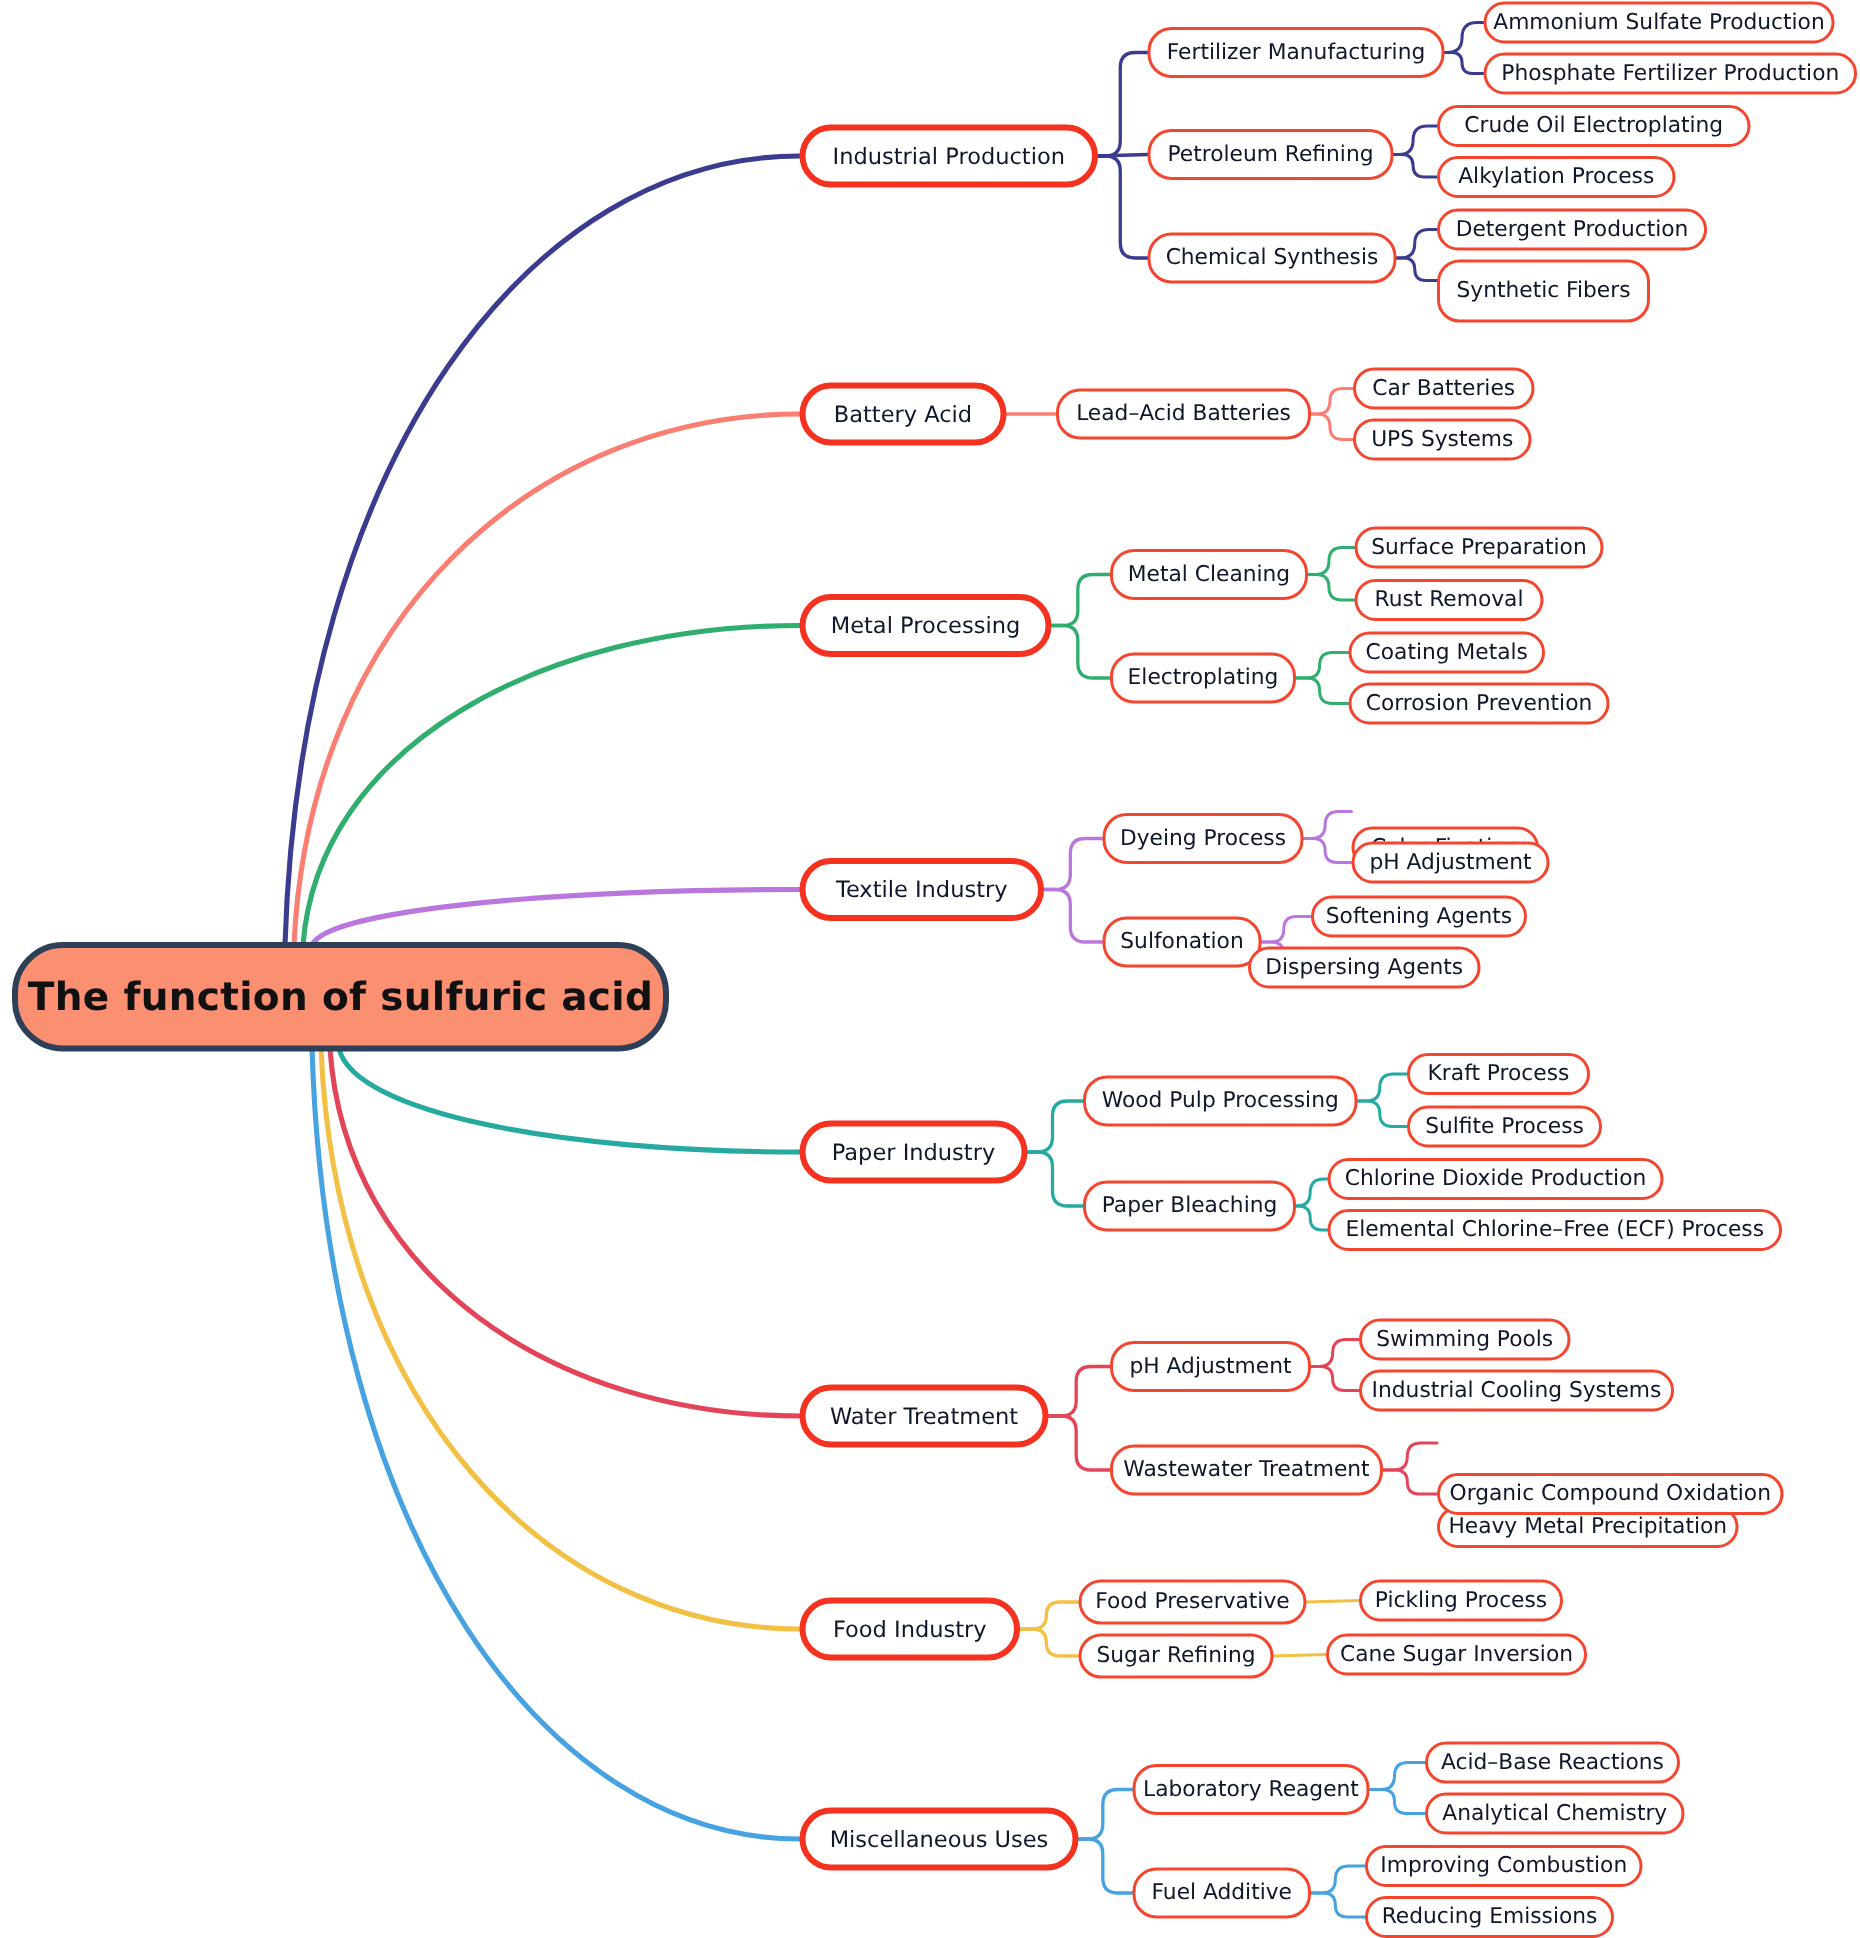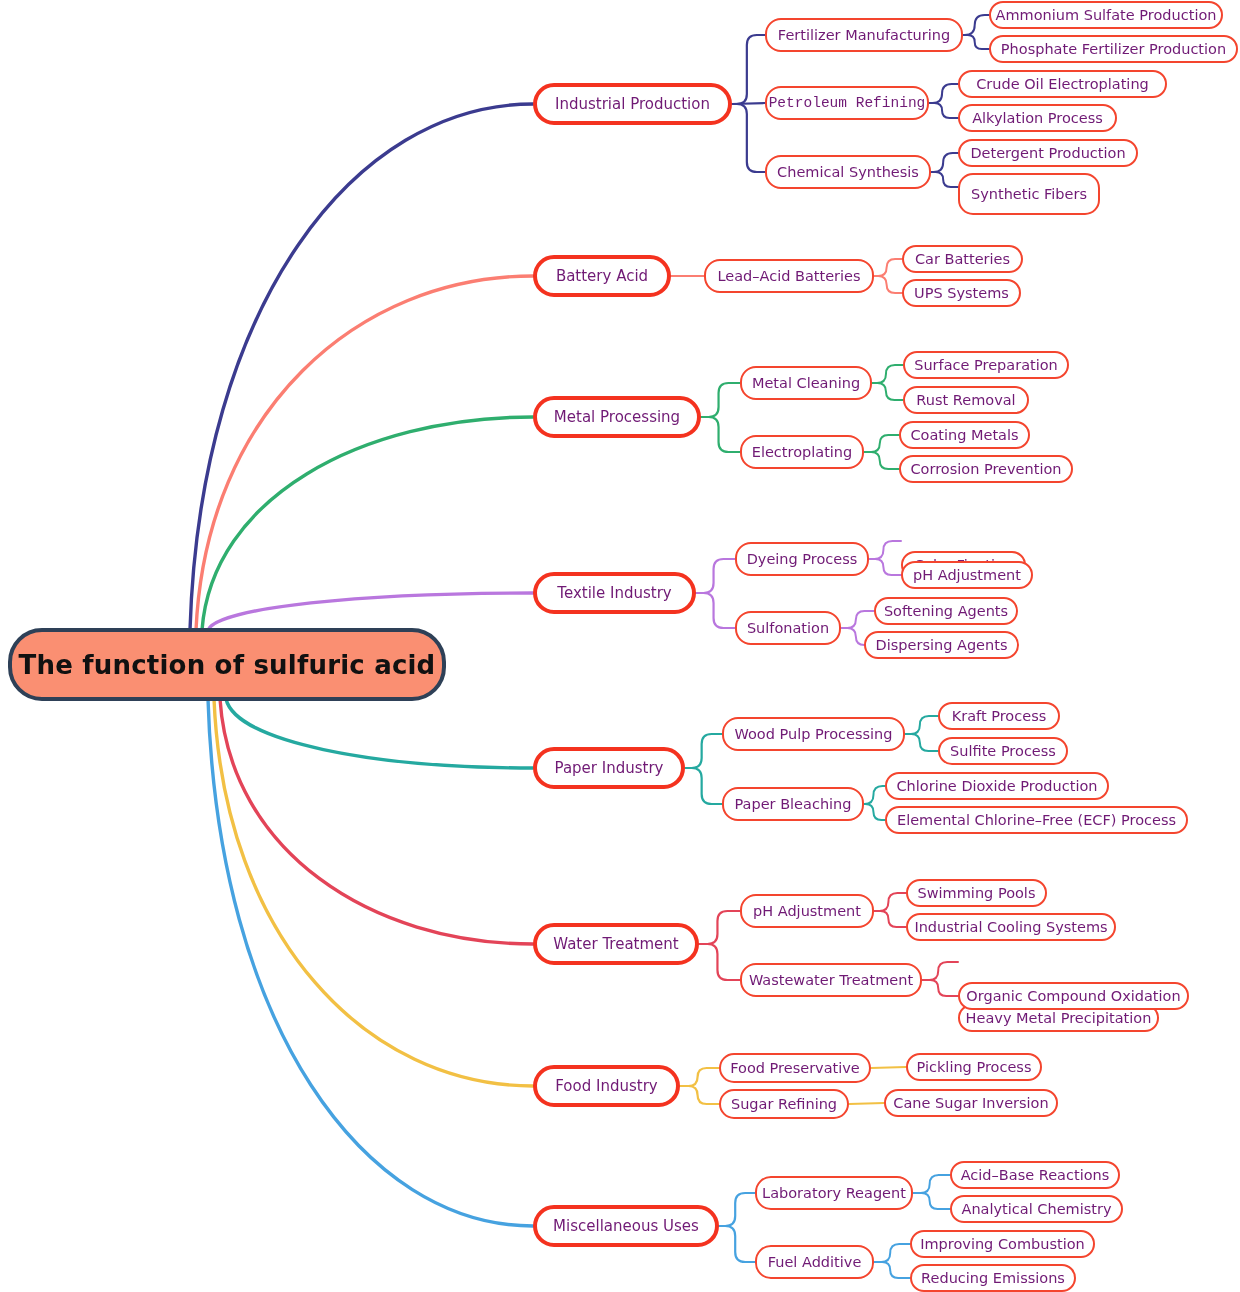--- a/index.html
+++ b/index.html
@@ -26,21 +26,21 @@
     pointer-events: none;
   }
   .node {
     position: absolute;
     box-sizing: border-box;
     display: flex;
     align-items: center;
     justify-content: center;
     background: #ffffff;
     white-space: nowrap;
-    color: #701a75;
+    color: #0f172a;
   }
   .node.root {
     background: #FA8F72;
     border: 4px solid #2E4057;
     border-radius: 34px;
     font-size: 26px;
     font-weight: bold;
     color: #111111;
     letter-spacing: .2px;
   }
@@ -129,21 +129,21 @@
     </div>
     <div class="node lvl2" style="left: 765px; top: 18px; width: 198px; height: 34px;">
       <span>Fertilizer Manufacturing</span>
     </div>
     <div class="node lvl3" style="left: 989px; top: 1px; width: 234px; height: 28px;">
       <span>Ammonium Sulfate Production</span>
     </div>
     <div class="node lvl3" style="left: 989px; top: 35px; width: 249px; height: 28px;">
       <span>Phosphate Fertilizer Production</span>
     </div>
-    <div class="node lvl2" style="left: 765px; top: 86px; width: 164px; height: 34px; font-family: Liberation Mono, monospace;">
+    <div class="node lvl2" style="left: 765px; top: 86px; width: 164px; height: 34px;">
       <span>Petroleum Refining</span>
     </div>
     <div class="node lvl3" style="left: 958px; top: 70px; width: 209px; height: 28px;">
       <span>Crude Oil Electroplating</span>
     </div>
     <div class="node lvl3" style="left: 958px; top: 104px; width: 159px; height: 28px;">
       <span>Alkylation Process</span>
     </div>
     <div class="node lvl2" style="left: 765px; top: 155px; width: 166px; height: 34px;">
       <span>Chemical Synthesis</span>
@@ -198,21 +198,21 @@
     </div>
     <div class="node lvl3" style="left: 901px; top: 561px; width: 132px; height: 28px;">
       <span>pH Adjustment</span>
     </div>
     <div class="node lvl2" style="left: 735px; top: 611px; width: 106px; height: 34px;">
       <span>Sulfonation</span>
     </div>
     <div class="node lvl3" style="left: 874px; top: 597px; width: 144px; height: 28px;">
       <span>Softening Agents</span>
     </div>
-    <div class="node lvl3" style="left: 864px; top: 631px; width: 155px; height: 28px; text-align: right;">
+    <div class="node lvl3" style="left: 832px; top: 631px; width: 155px; height: 28px; text-align: right;">
       <span>Dispersing Agents</span>
     </div>
     <div class="node lvl1" style="left: 533px; top: 747px; width: 152px; height: 42px;">
       <span>Paper Industry</span>
     </div>
     <div class="node lvl2" style="left: 722px; top: 717px; width: 183px; height: 34px;">
       <span>Wood Pulp Processing</span>
     </div>
     <div class="node lvl3" style="left: 938px; top: 702px; width: 122px; height: 28px;">
       <span>Kraft Process</span>

